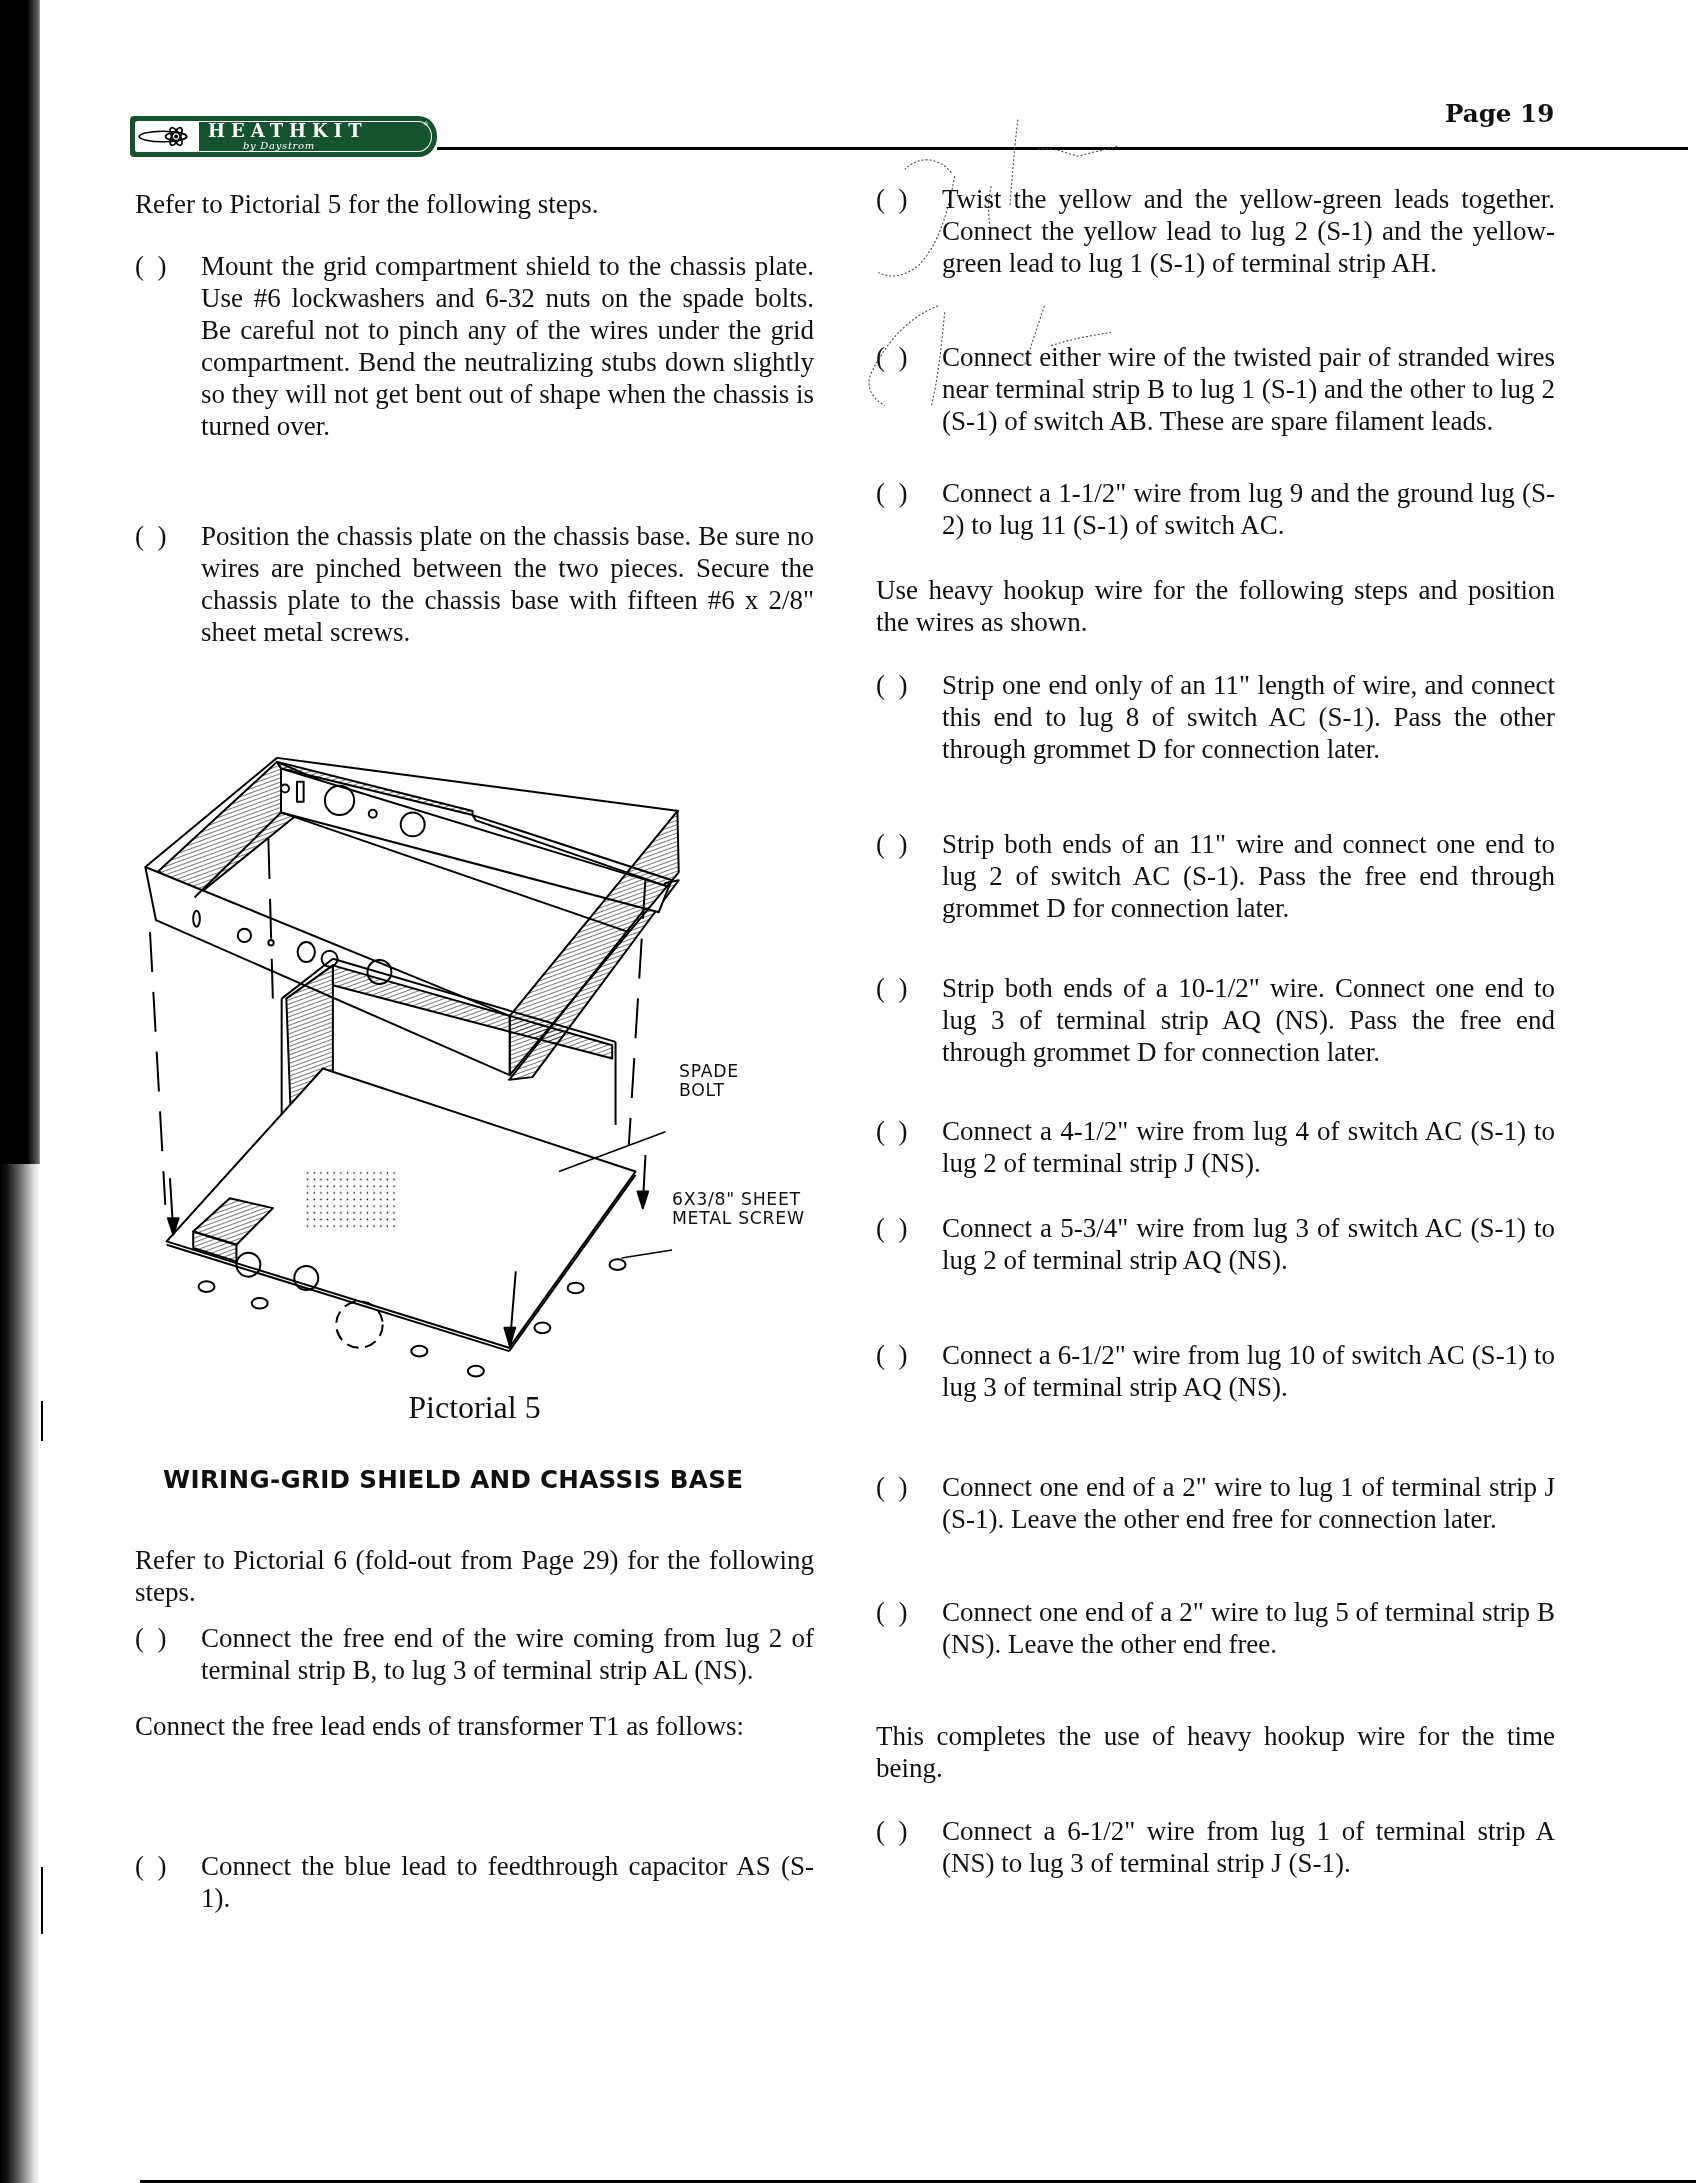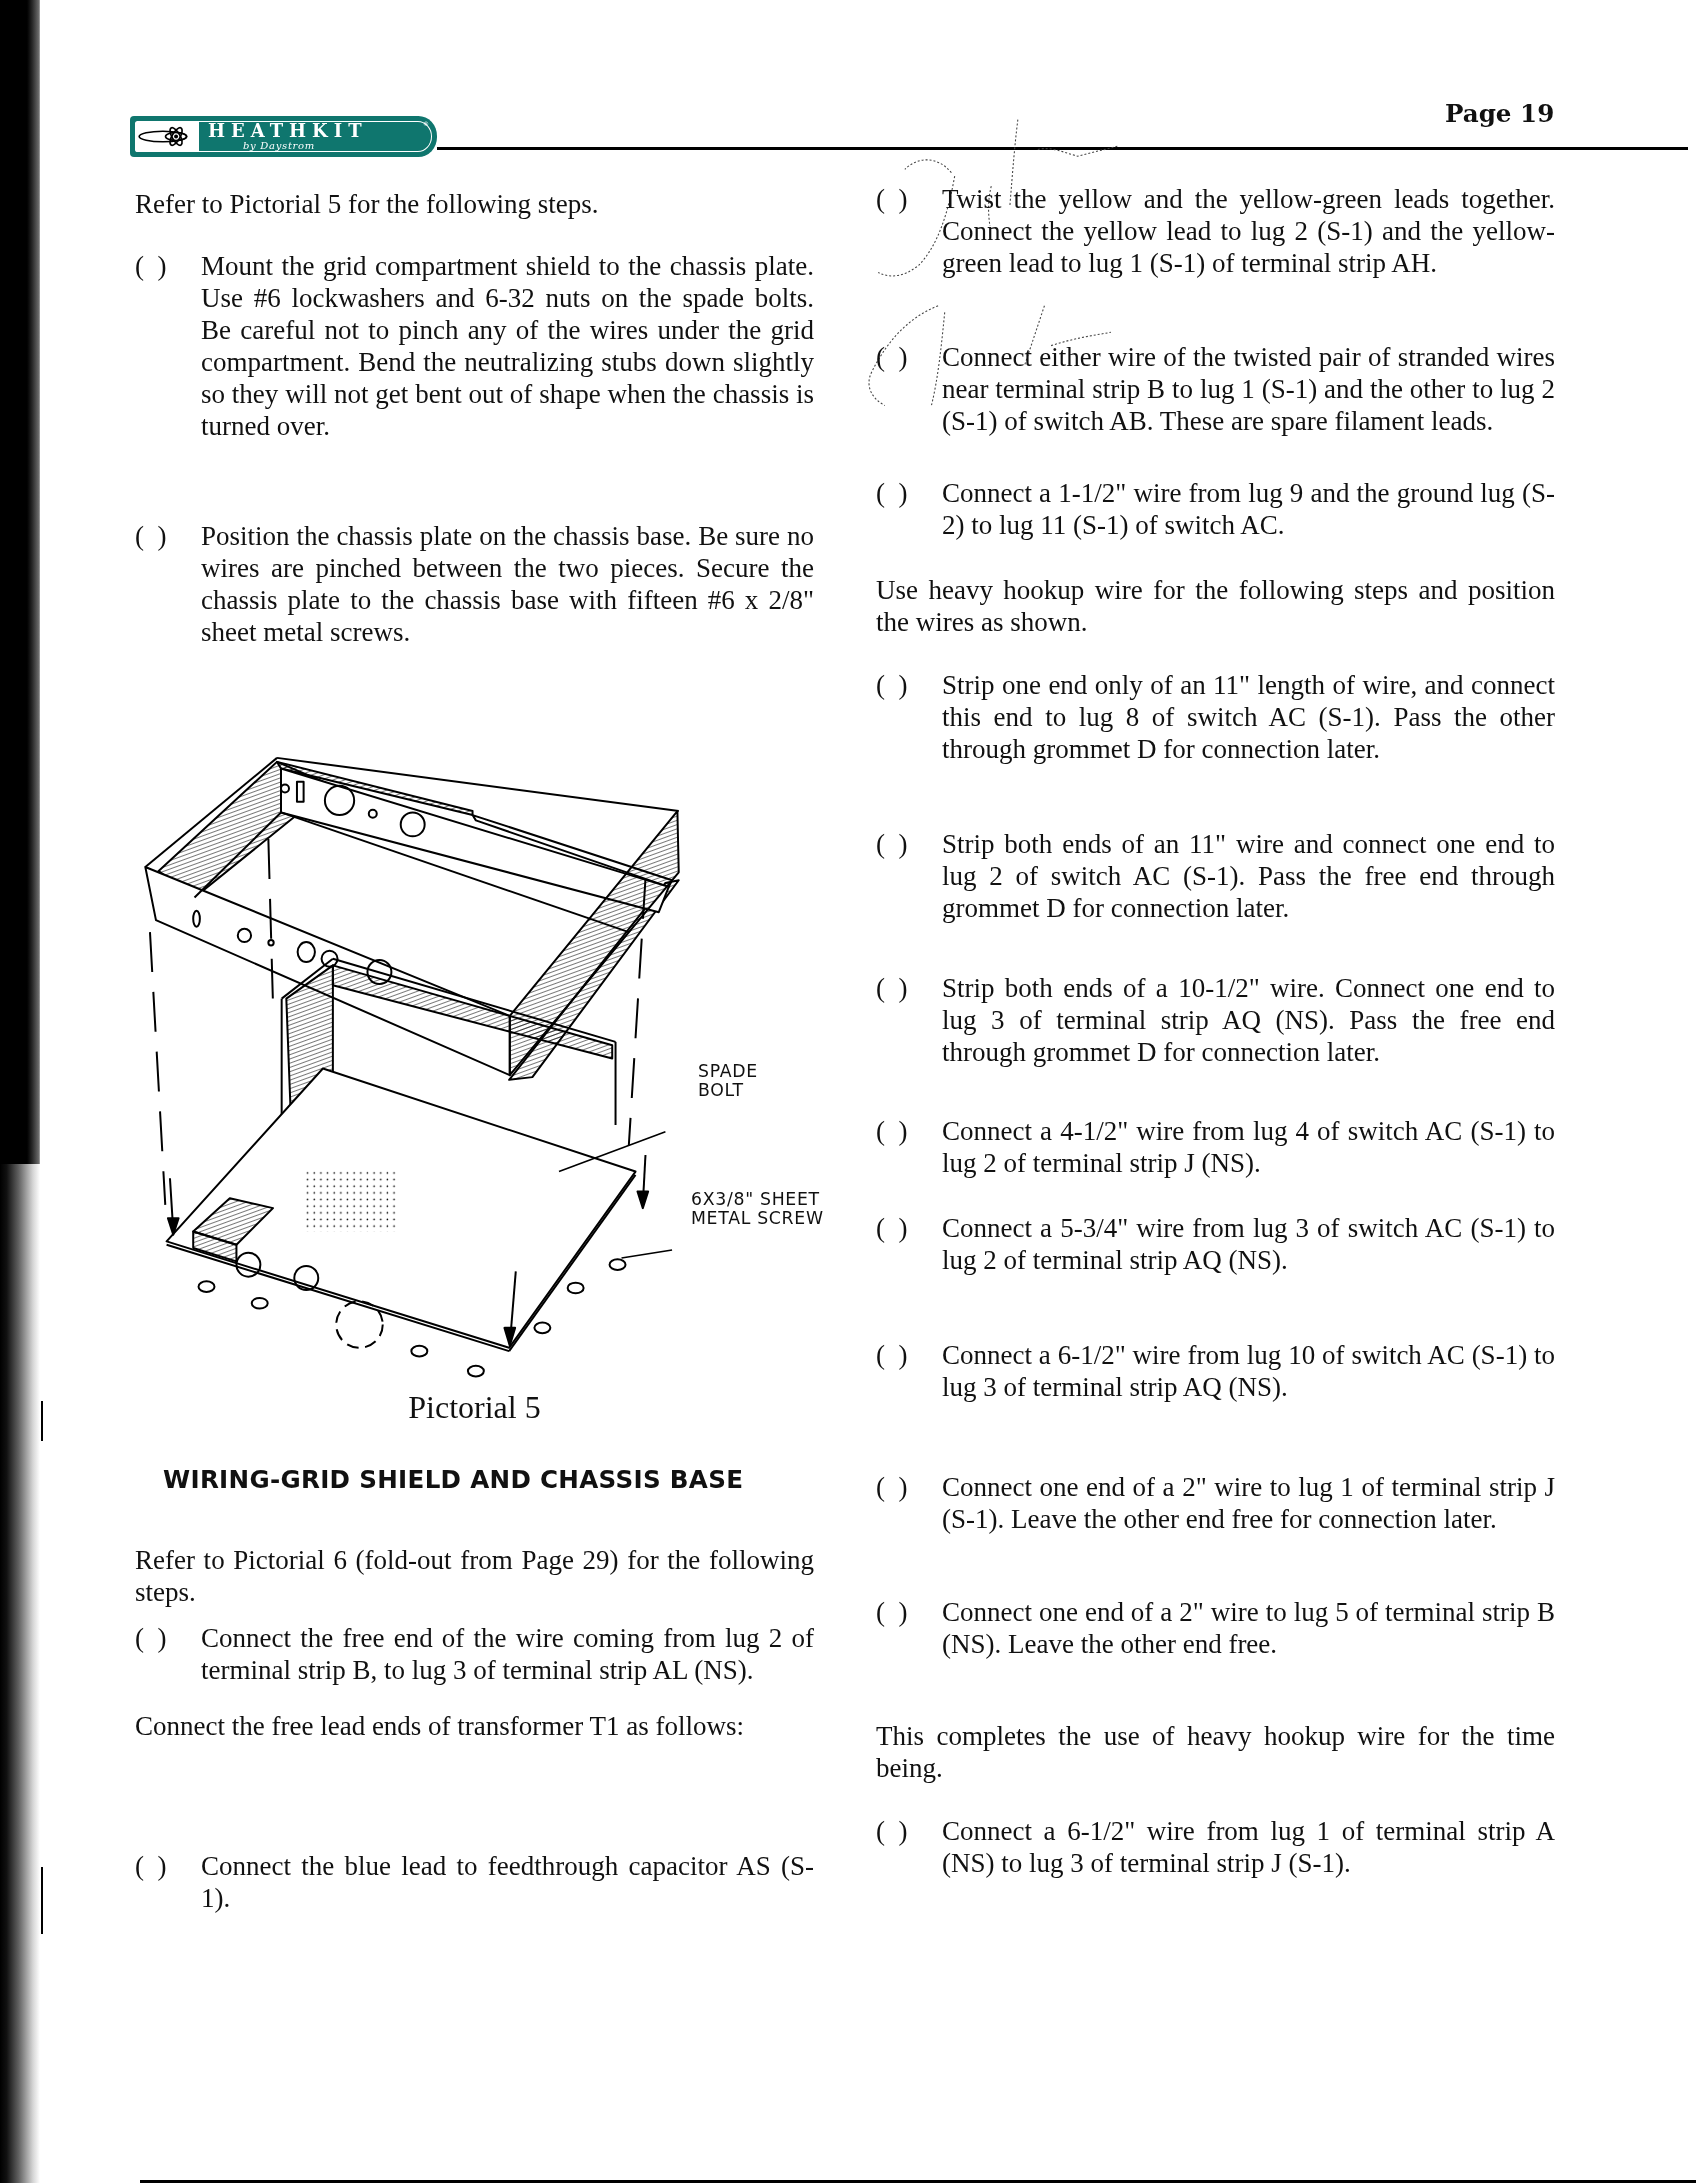--- a/index.html
+++ b/index.html
@@ -4,21 +4,21 @@
 <style>
   html, body { margin:0; padding:0; background:#ffffff; }
   body { width:1697px; height:2183px; position:relative; overflow:hidden; font-family:"DejaVu Serif", serif; color:#111; }
   .scan-edge { position:absolute; left:0; top:0; width:40px; height:2183px;
     background: linear-gradient(to right, #000 0px, #111 6.7px, rgba(30,30,30,0.7) 18.6px, rgba(90,90,90,0.25) 33px, rgba(255,255,255,0) 40px); }
   .scan-edge-top { position:absolute; left:0; top:0; width:40px; height:1164px;
     background: linear-gradient(to right, #000 0, #000 27px, rgba(20,20,20,0.6) 39px, rgba(255,255,255,0) 41px); }
   .bottom-rule { position:absolute; left:140px; top:2180px; width:1557px; height:2.7px; background:#000; }
   .edge-tick { position:absolute; left:41px; width:2px; background:#000; }
   .header { position:absolute; left:130px; top:116px; width:1431px; height:47px; }
-  .logo { position:absolute; left:0; top:0; width:307px; height:41px; background:#0f766e;
+  .logo { position:absolute; left:0; top:0; width:307px; height:41px; background:#14532d;
     border-radius: 4px 18.6px 18.6px 4px / 4px 20px 20px 4px; box-sizing:border-box; }
   .logo-inner { position:absolute; left:4.7px; top:4.7px; right:4.7px; bottom:4.7px; border:1.3px solid #fff;
     border-radius: 2.7px 14.6px 14.6px 2.7px / 2.7px 16px 16px 2.7px; }
   .logo-white { position:absolute; left:6px; top:6px; width:63px; height:29px; background:#fff; }
   .logo-word { position:absolute; left:78px; top:5.3px; color:#fff; font-family:"DejaVu Serif", serif; font-weight:bold;
     font-size:18px; letter-spacing:6px; line-height:20px; }
   .logo-sub { position:absolute; left:113px; top:24px; color:#fff; font-family:"DejaVu Serif", serif; font-style:italic; font-size:10px; letter-spacing:0.7px; }
   .logo-reg { position:absolute; left:293px; top:4px; color:#fff; font-size:6px; }
   .header-rule { position:absolute; left:307px; top:31px; width:1251px; height:3.3px; background:#000; }
   .page-num { position:absolute; right:6.7px; top:-17.3px; font-family:"DejaVu Serif", serif; font-weight:bold; font-size:24.6px; }
@@ -26,21 +26,21 @@
   .col-left { left:135px; width:679px; }
   .col-right { left:876px; width:679px; }
   .block { position:absolute; left:0; right:0; }
   .step { display:flex; }
   .check { flex:0 0 66px; white-space:pre; }
   .step-text { flex:1; text-align:justify; }
   .para { text-align:justify; }
   .heading { font-family:"DejaVu Sans", sans-serif; font-weight:bold; font-size:24.6px; letter-spacing:0.3px;margin-left:28px; }
   .caption { text-align:center; font-family:"Liberation Serif", serif; font-size:32px; }
   .figure { position:absolute; left:140px; top:739px; width:705px; height:639px; }
-  .fig-label { position:absolute; font-family:"DejaVu Sans", sans-serif; font-size:17.3px; line-height:18.6px; letter-spacing:0.7px;margin-left:19px; }
+  .fig-label { position:absolute; font-family:"DejaVu Sans", sans-serif; font-size:17.3px; line-height:18.6px; letter-spacing:0.7px; }
   .pencil { position:absolute; left:838px; top:93px; width:373px; height:359px; pointer-events:none; }
 </style>
 </head>
 <body>
 
 <div class="scan-edge"></div>
 <div class="scan-edge-top"></div>
 <div class="edge-tick" style="top:1401px;height:40px;"></div>
 <div class="edge-tick" style="top:1867px;height:67px;"></div>
 <div class="bottom-rule"></div>

